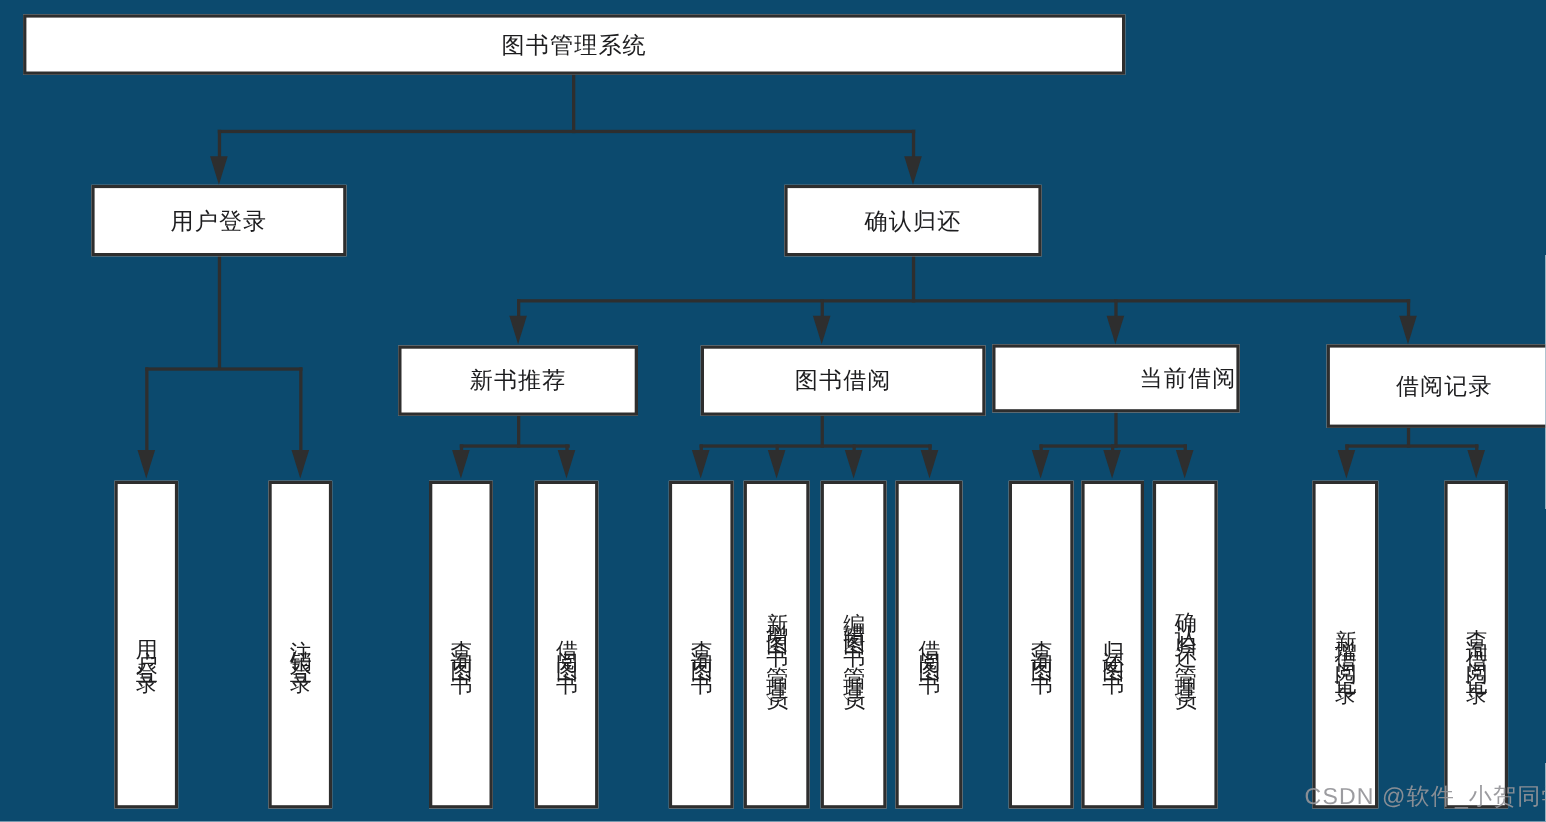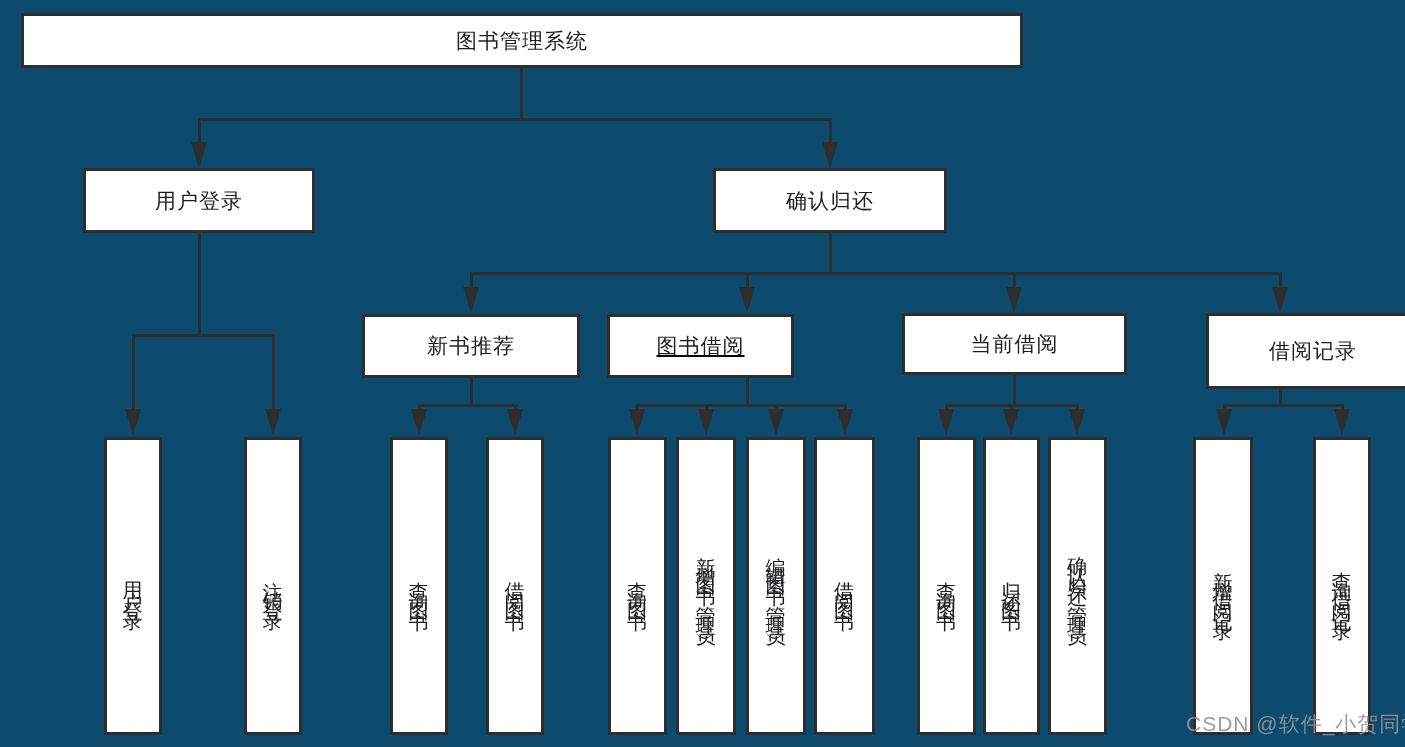--- a/index.html
+++ b/index.html
@@ -131,24 +131,24 @@
   <div class="node h" style="left:83px;top:168px;width:232px;height:65px;">
     <span class="lbl">用户登录</span>
   </div>
   <div class="node h" style="left:713px;top:168px;width:234px;height:65px;">
     <span class="lbl">确认归还</span>
   </div>
 
   <div class="node h" style="left:362px;top:314px;width:218px;height:64px;">
     <span class="lbl">新书推荐</span>
   </div>
-  <div class="node h" style="left:607px;top:314px;width:187px;height:64px;text-decoration:underline;">
+  <div class="node h" style="left:637px;top:314px;width:259px;height:64px;">
     <span class="lbl">图书借阅</span>
   </div>
-  <div class="node h" style="left:902px;top:313px;width:225px;height:62px;">
+  <div class="node h" style="left:902px;top:313px;width:225px;height:62px;justify-content:flex-end;">
     <span class="lbl">当前借阅</span>
   </div>
   <div class="node h" style="left:1206px;top:313px;width:214px;height:76px;">
     <span class="lbl">借阅记录</span>
   </div>
 
   <div class="node v" style="left:104px;top:437px;width:58px;height:298px;">
     <span class="lbl">用户登录</span>
   </div>
   <div class="node v" style="left:244px;top:437px;width:58px;height:298px;">

